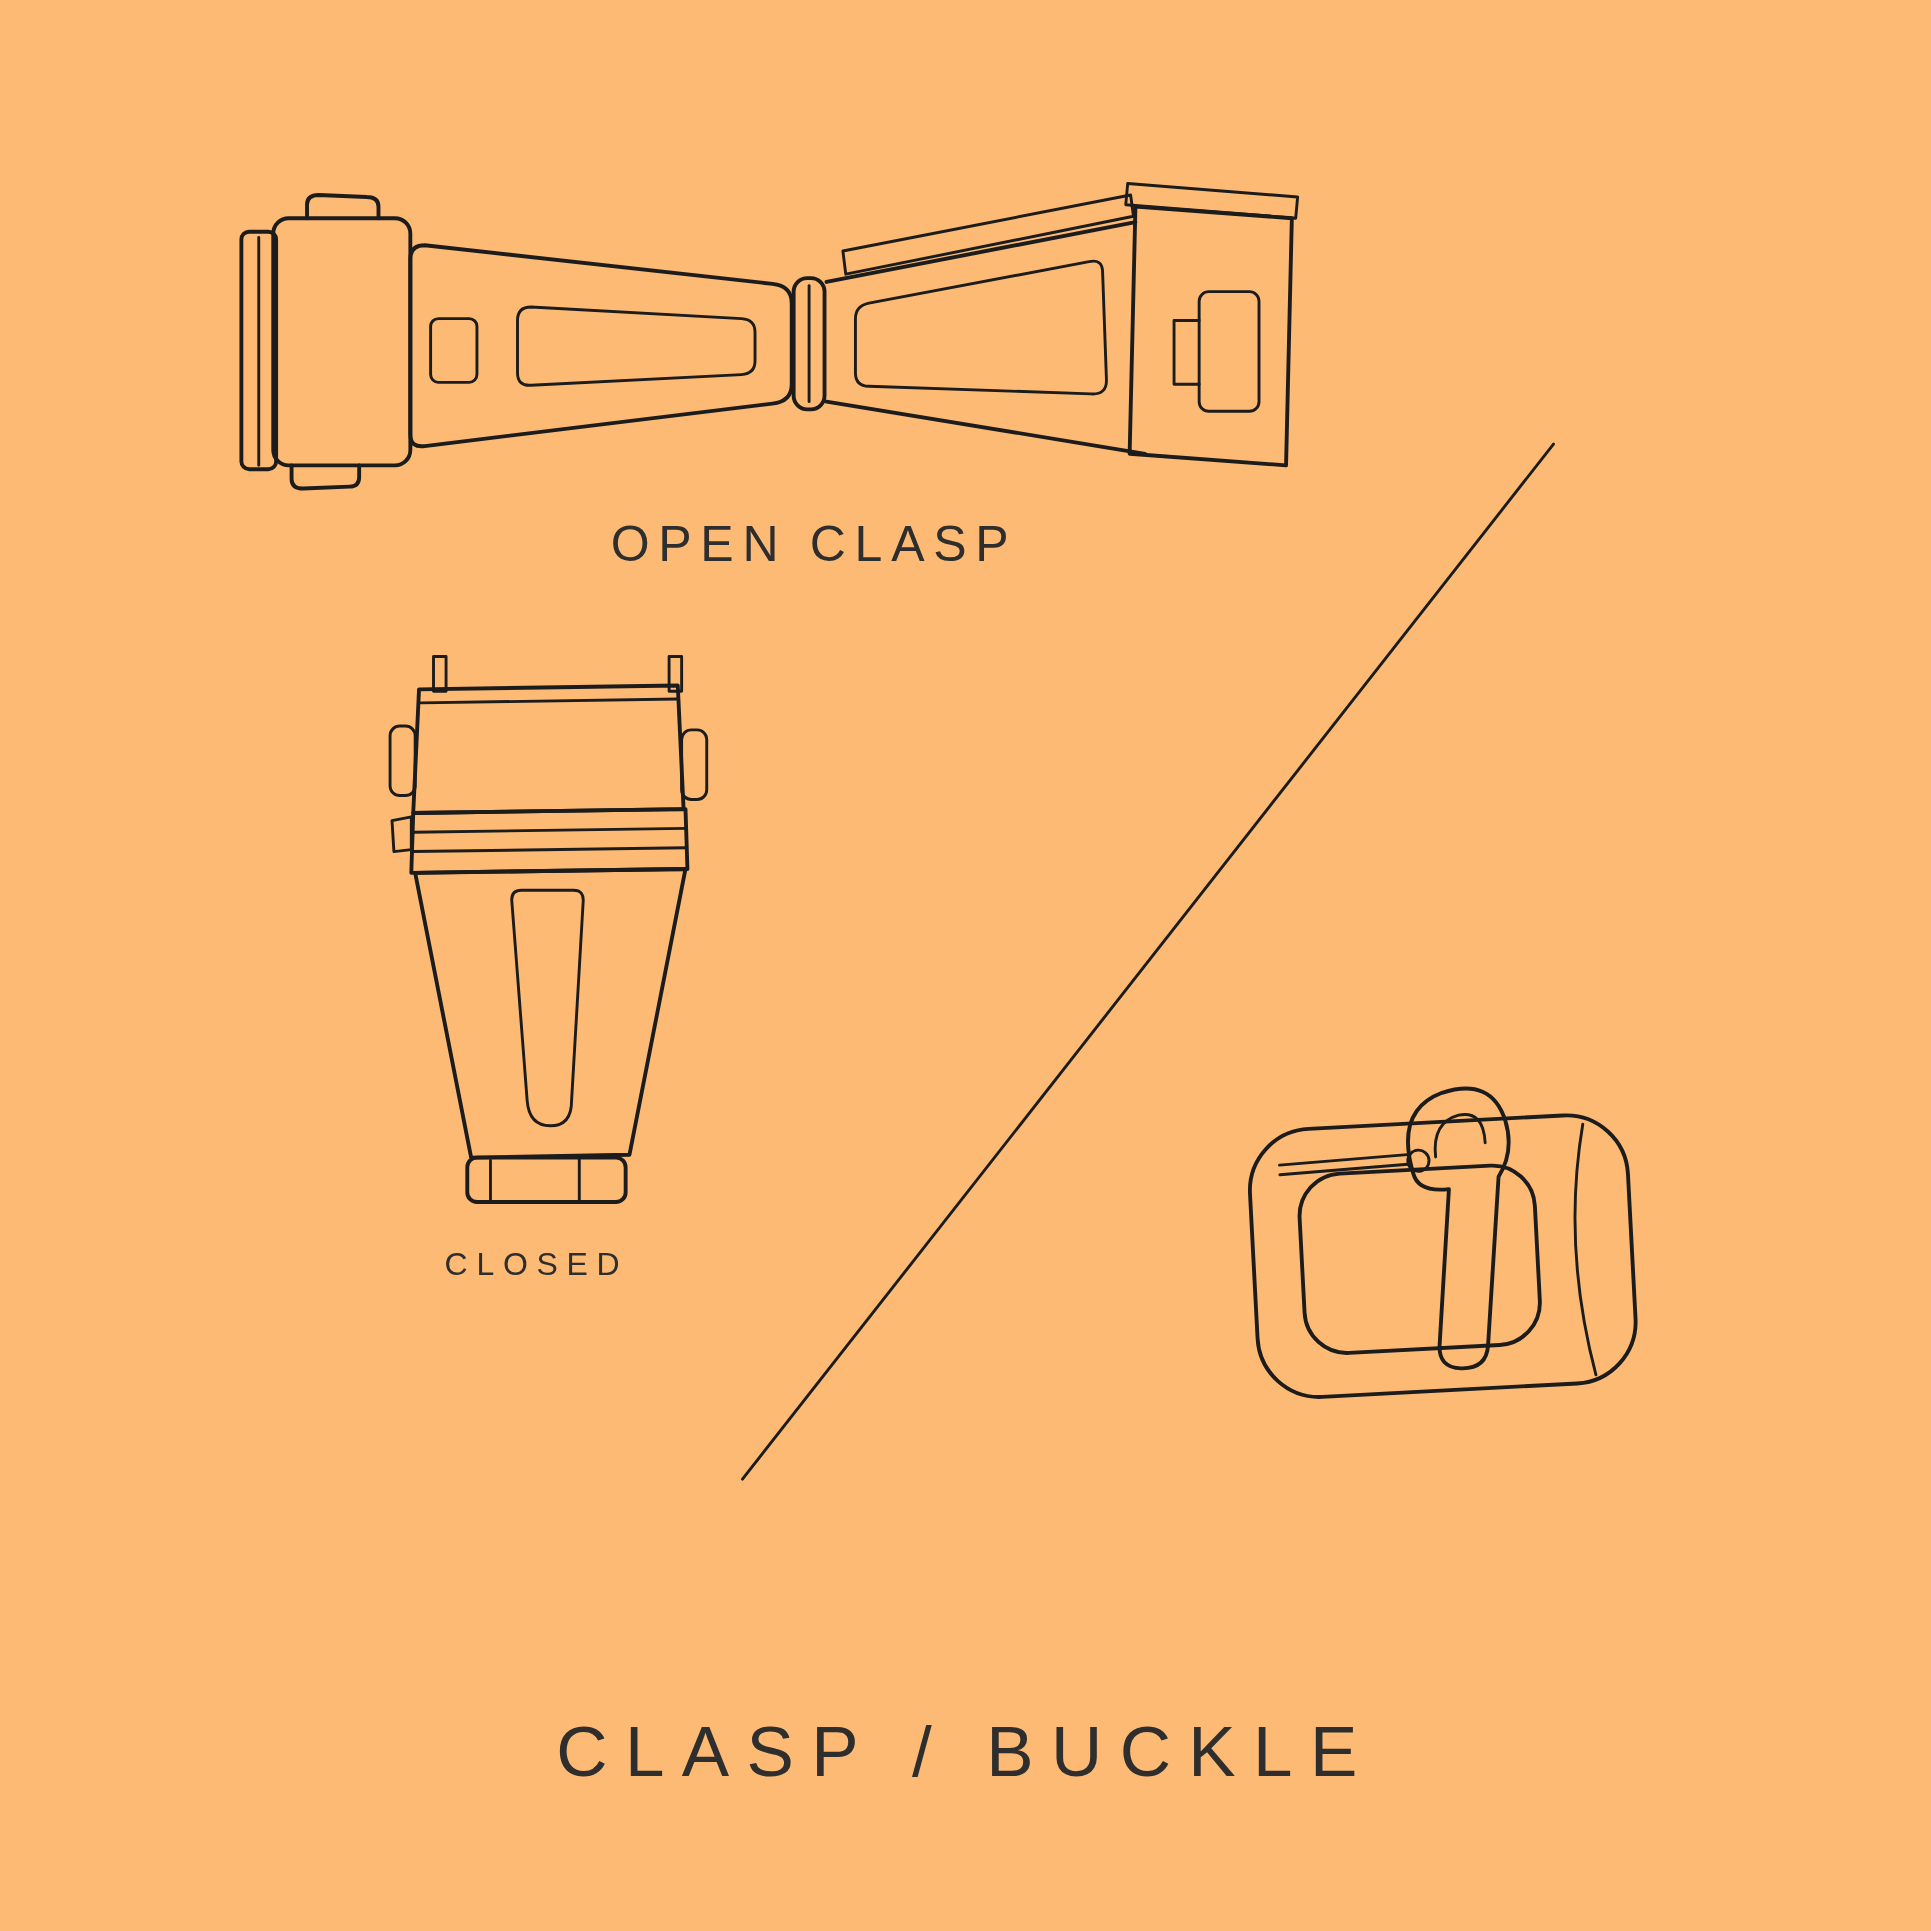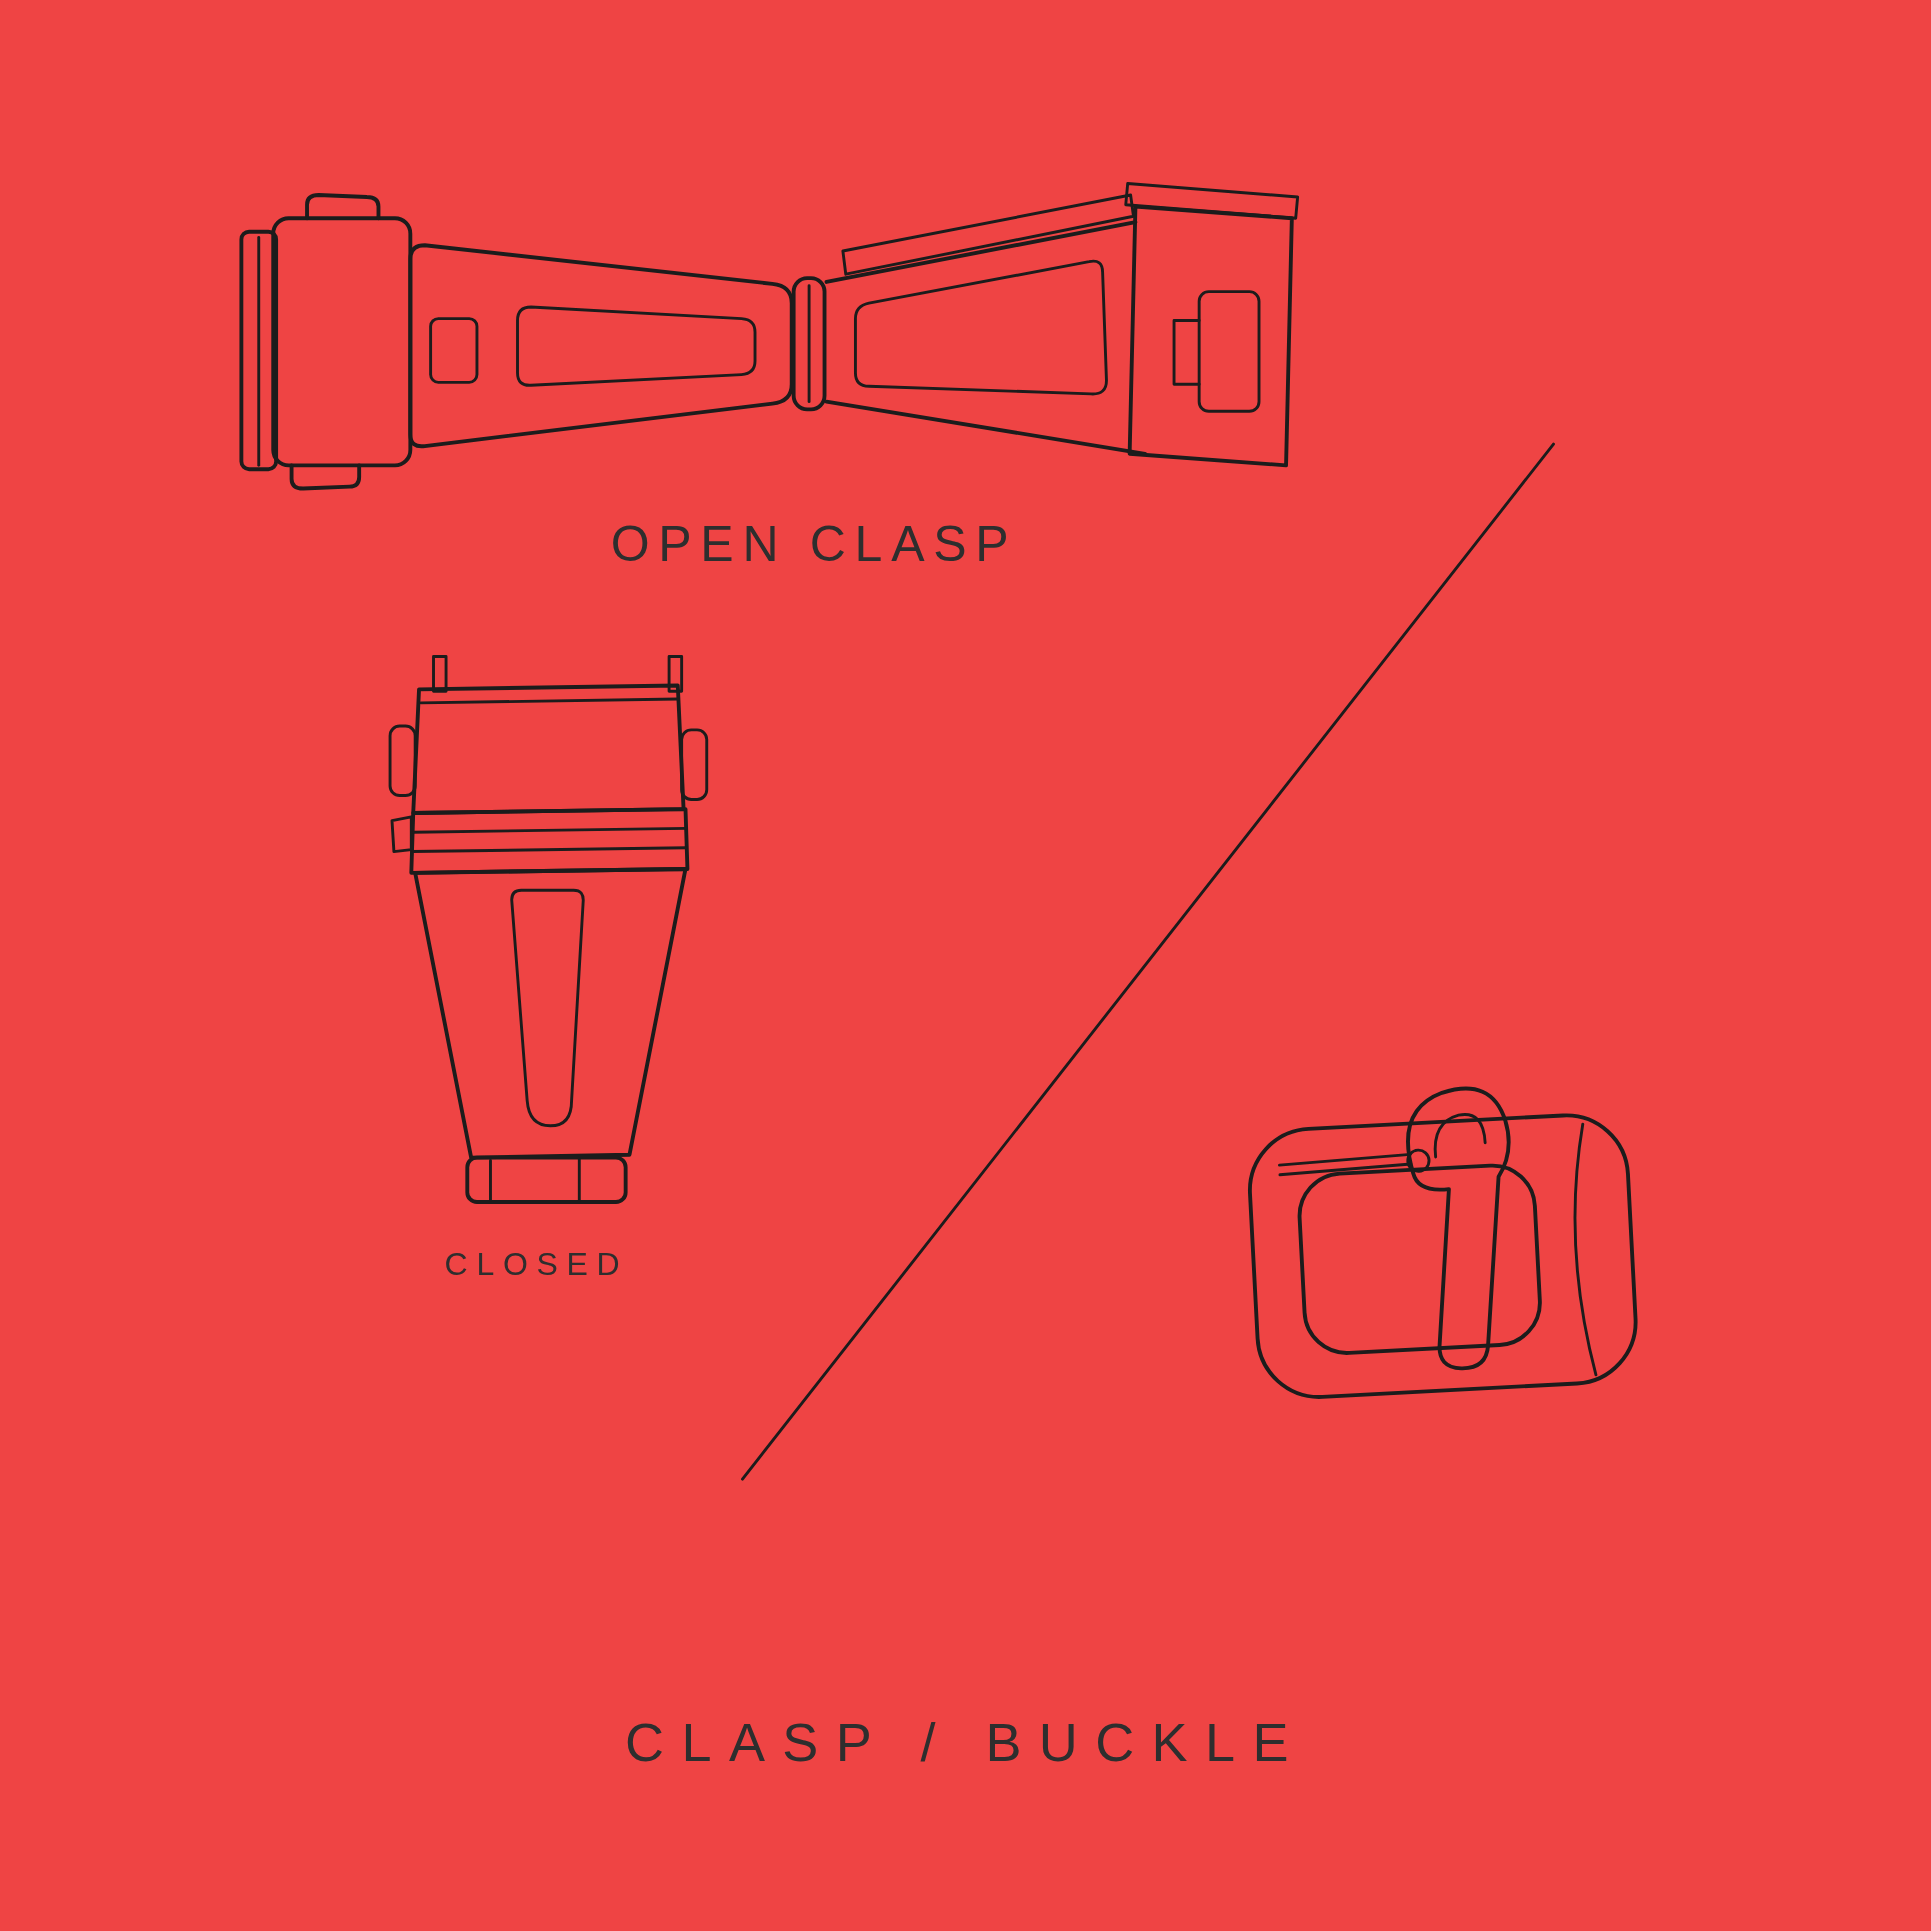--- a/index.html
+++ b/index.html
@@ -4,21 +4,21 @@
 <style>
   html, body {
     margin: 0;
     padding: 0;
     background: #ffffff;
   }
   .canvas {
     position: relative;
     width: 1931px;
     height: 1931px;
-    background: #ef4444;
+    background: #fdba74;
     overflow: hidden;
     font-family: "Liberation Sans", sans-serif;
   }
   .art {
     position: absolute;
     inset: 0;
     width: 1931px;
     height: 1931px;
   }
   .lbl {
@@ -41,21 +41,21 @@
     top: 1246px;
     width: 541px;
     font-size: 32px;
     letter-spacing: 8.7px;
     font-weight: 400;
   }
   .lbl-title {
     left: 0px;
     top: 1711px;
     width: 1931px;
-    font-size: 54px;
+    font-size: 71px;
     letter-spacing: 17.4px;
     font-weight: 400;
   }
   svg .stroke {
     fill: none;
     stroke: #1c1c1c;
     stroke-width: 4;
     stroke-linecap: round;
     stroke-linejoin: round;
   }

